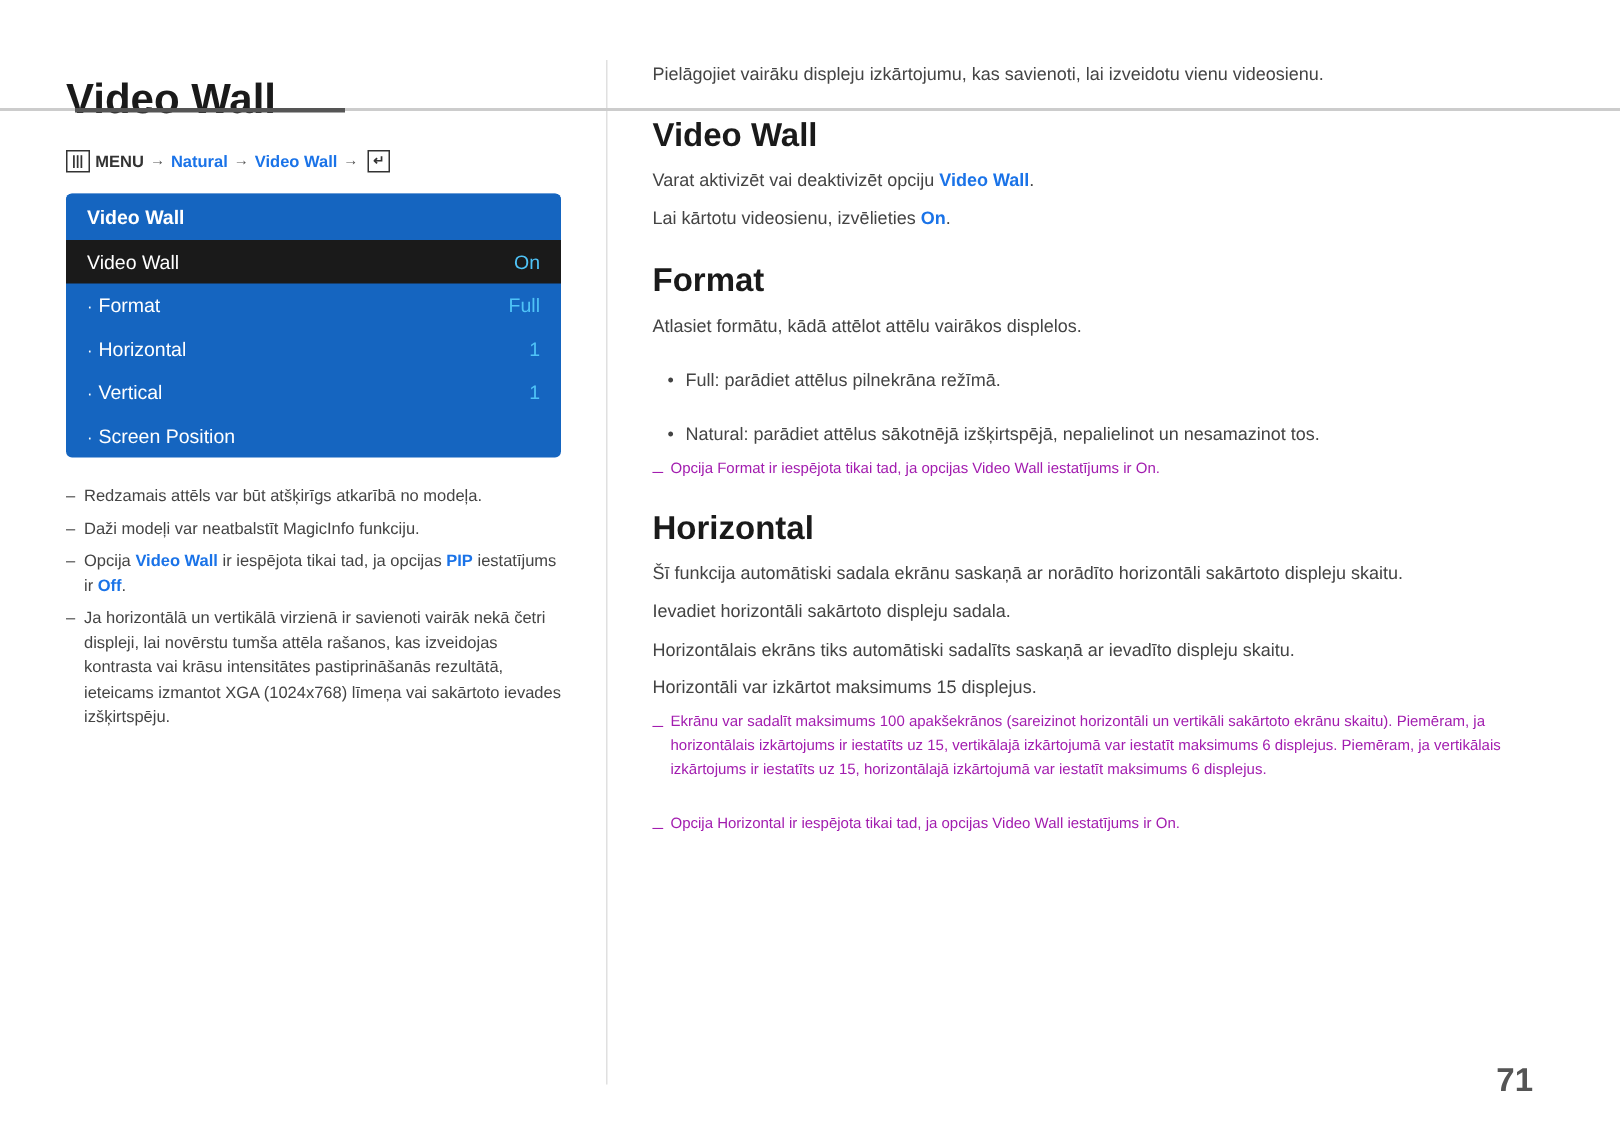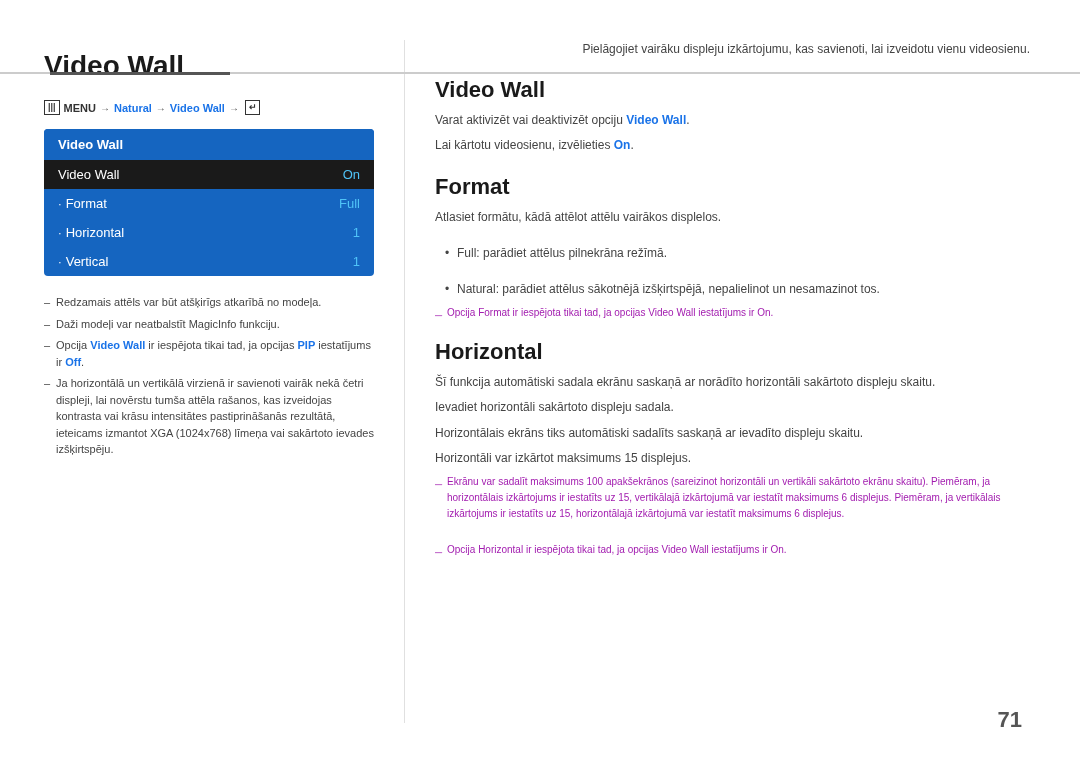--- a/index.html
+++ b/index.html
@@ -179,21 +179,20 @@
       padding-left: 30px;
       border-left: 1px solid #e0e0e0;
       overflow-y: auto;
     }
 
     .right-col .intro-text {
       font-size: 12px;
       color: #444;
       line-height: 1.6;
       margin-bottom: 8px;
-      text-align: right;
     }
 
     .section-heading {
       font-size: 22px;
       font-weight: bold;
       color: #1a1a1a;
       margin: 18px 0 8px 0;
     }
 
     .section-body {
@@ -290,20 +289,24 @@
         <span class="item-value">Full</span>
       </div>
       <div class="menu-item">
         <span class="item-label"><span class="dot">·</span>Horizontal</span>
         <span class="item-value">1</span>
       </div>
       <div class="menu-item">
         <span class="item-label"><span class="dot">·</span>Vertical</span>
         <span class="item-value">1</span>
       </div>
+      <div class="menu-item">
+        <span class="item-label"><span class="dot">·</span>Screen Position</span>
+        <span class="item-value"></span>
+      </div>
     </div>
 
     <div class="notes-section">
       <div class="note-item">
         <span>Redzamais attēls var būt atšķirīgs atkarībā no modeļa.</span>
       </div>
       <div class="note-item">
         <span>Daži modeļi var neatbalstīt MagicInfo funkciju.</span>
       </div>
       <div class="note-item">

